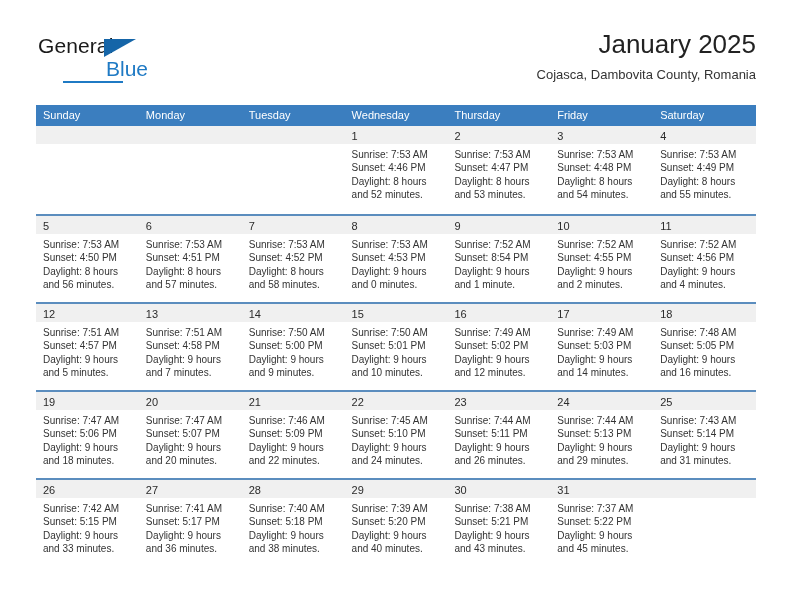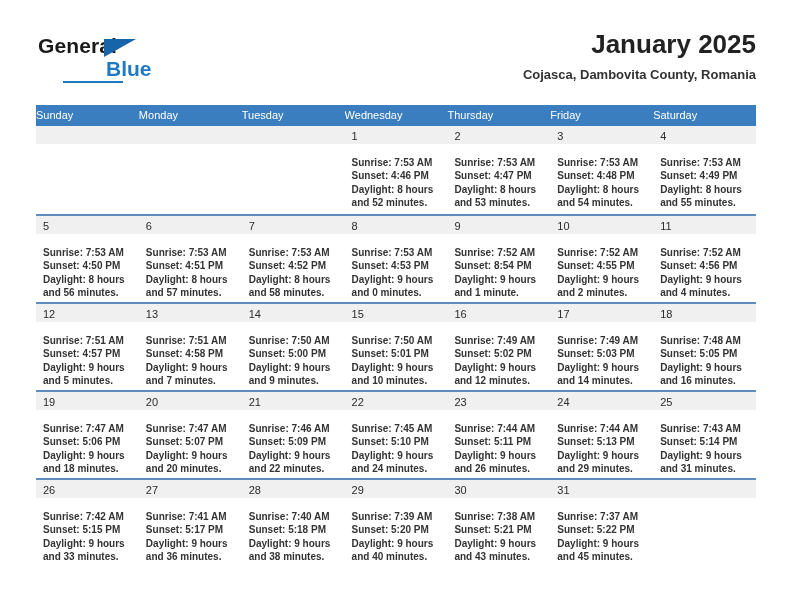--- a/index.html
+++ b/index.html
@@ -21,21 +21,20 @@
     box-sizing: border-box;
   }
 
   
   .header {
     position: absolute;
     left: 36px;
     top: 28px;
     right: 36px;
     height: 68px;
-    font-weight: bold;
   }
   .logo {
     position: absolute;
     left: 0;
     top: 6px;
     width: 210px;
     height: 54px;
   }
   .logo-general {
     position: absolute;
@@ -103,20 +102,21 @@
   .dow-row {
     display: flex;
     background: #3b7ebf;
     height: 21px;
   }
   .dow {
     flex: 1 1 0;
     color: #ffffff;
     font-size: 11px;
     line-height: 21px;
+    padding-left: 7px;
     box-sizing: border-box;
     white-space: nowrap;
     overflow: hidden;
   }
   .week {
     display: flex;
     border-top: 2px solid #5b8dbe;
     height: 88px;
     box-sizing: border-box;
   }
@@ -138,22 +138,21 @@
   }
   .cell.empty .cell-head {
     background: #f0f0f0;
   }
   .day-num {
     font-size: 11px;
     line-height: 18px;
     color: #2b2b2b;
   }
   .cell-body {
-    padding: 12px 6px 0 7px;
-    font-weight: bold;
+    padding: 4px 6px 0 7px;
   }
   .line {
     font-size: 10px;
     line-height: 13.4px;
     color: #333333;
     white-space: nowrap;
   }
 </style>
 </head>
 <body>

